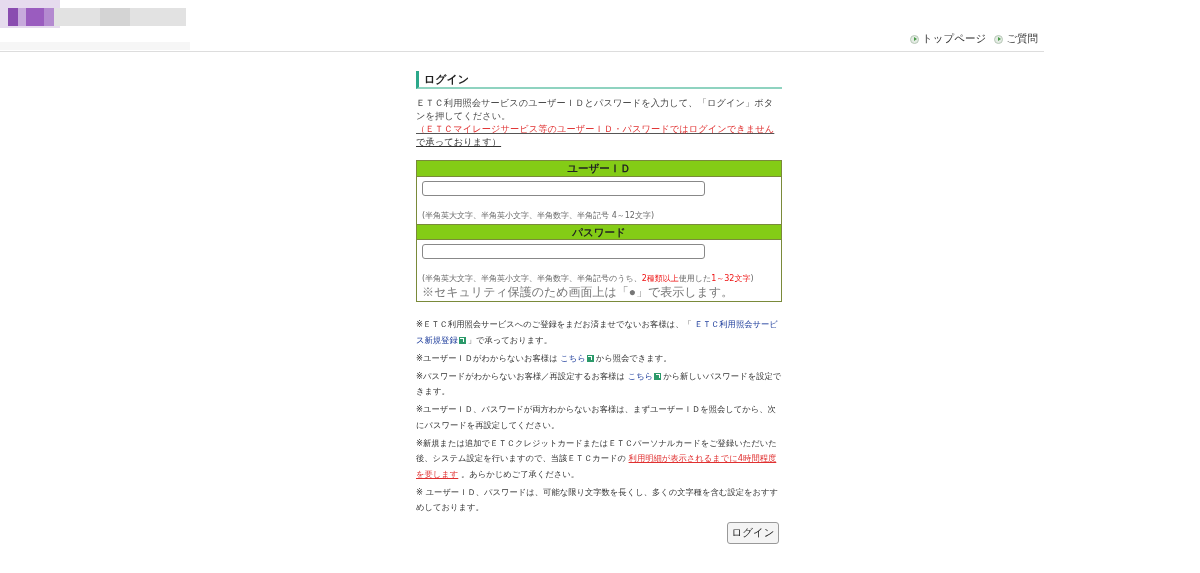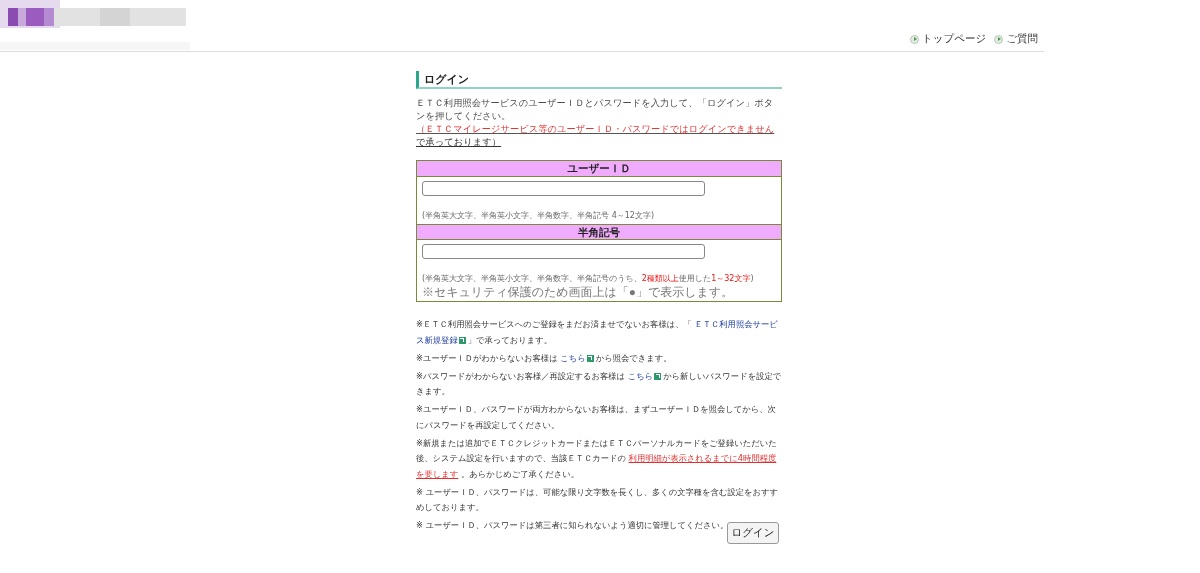--- a/index.html
+++ b/index.html
@@ -43,21 +43,21 @@
     }
     .intro .warn {
       color: #e03030; text-decoration: underline; text-decoration-color: #555;
     }
     .intro .warn-tail { color: #333; text-decoration: underline; }
     .login-table {
       margin-top: 12px; width: 366px; border: 1px solid #7a8a3a;
       border-collapse: collapse;
     }
     .tbl-head {
-      background: #f0abfc; text-align: center; font-weight: bold;
+      background: #84cc16; text-align: center; font-weight: bold;
       font-size: 10.5px; color: #222; height: 16px; line-height: 15px;
       border-bottom: 1px solid #7a8a3a; border-top: 1px solid #7a8a3a;
     }
     .tbl-body { padding: 4px 5px 3px 5px; }
     .text-input {
       width: 283px; height: 15px; border: 1px solid #888; border-radius: 3px;
       background: #fff; display: block;
     }
     .hint { font-size: 8px; color: #666; margin-top: 14px; line-height: 11px; }
     .hint .red { color: #ee1111; font-weight: normal; }
@@ -113,21 +113,21 @@
     <span>ＥＴＣ利用照会サービスのユーザーＩＤとパスワードを入力して、「ログイン」ボタンを押してください。</span><br>
     <span class="warn">（ＥＴＣマイレージサービス等のユーザーＩＤ・パスワードではログインできません</span><span class="warn-tail">で承っております）</span>
   </div>
 
   <div class="login-table">
     <div class="tbl-head" style="border-top:none;">ユーザーＩＤ</div>
     <div class="tbl-body">
       <input class="text-input" type="text" value="" style="">
       <div class="hint">(半角英大文字、半角英小文字、半角数字、半角記号 4～12文字)</div>
     </div>
-    <div class="tbl-head">半角記号</div>
+    <div class="tbl-head">パスワード</div>
     <div class="tbl-body">
       <input class="text-input" type="password" value="" style="">
       <div class="hint"><span>(半角英大文字、半角英小文字、半角数字、半角記号のうち、</span><span class="red">2種類以上</span><span>使用した</span><span class="red">1～32文字</span><span>)</span></div>
       <div class="hint2">※セキュリティ保護のため画面上は「●」で表示します。</div>
     </div>
   </div>
 
   <div class="notes">
     <div class="note">
       <span>※ＥＴＣ利用照会サービスへのご登録をまだお済ませでないお客様は、「</span>
@@ -141,17 +141,16 @@
       <span>※パスワードがわからないお客様／再設定するお客様は</span>
       <a><span>こちら</span><span class="ext-icon"></span></a><span>から新しいパスワードを設定できます。</span>
     </div>
     <div class="note">※ユーザーＩＤ、パスワードが両方わからないお客様は、まずユーザーＩＤを照会してから、次にパスワードを再設定してください。</div>
     <div class="note">
       <span>※新規または追加でＥＴＣクレジットカードまたはＥＴＣパーソナルカードをご登録いただいた後、システム設定を行いますので、当該ＥＴＣカードの</span>
       <a class="red-link">利用明細が表示されるまでに4時間程度を要します</a>
       <span>。あらかじめご了承ください。</span>
     </div>
     <div class="note">※ ユーザーＩＤ、パスワードは、可能な限り文字数を長くし、多くの文字種を含む設定をおすすめしております。</div>
-    <div class="note">※ ユーザーＩＤ、パスワードは第三者に知られないよう適切に管理してください。</div>
   </div>
 </div>
 
 <button class="login-btn">ログイン</button>
 
 </body></html>

